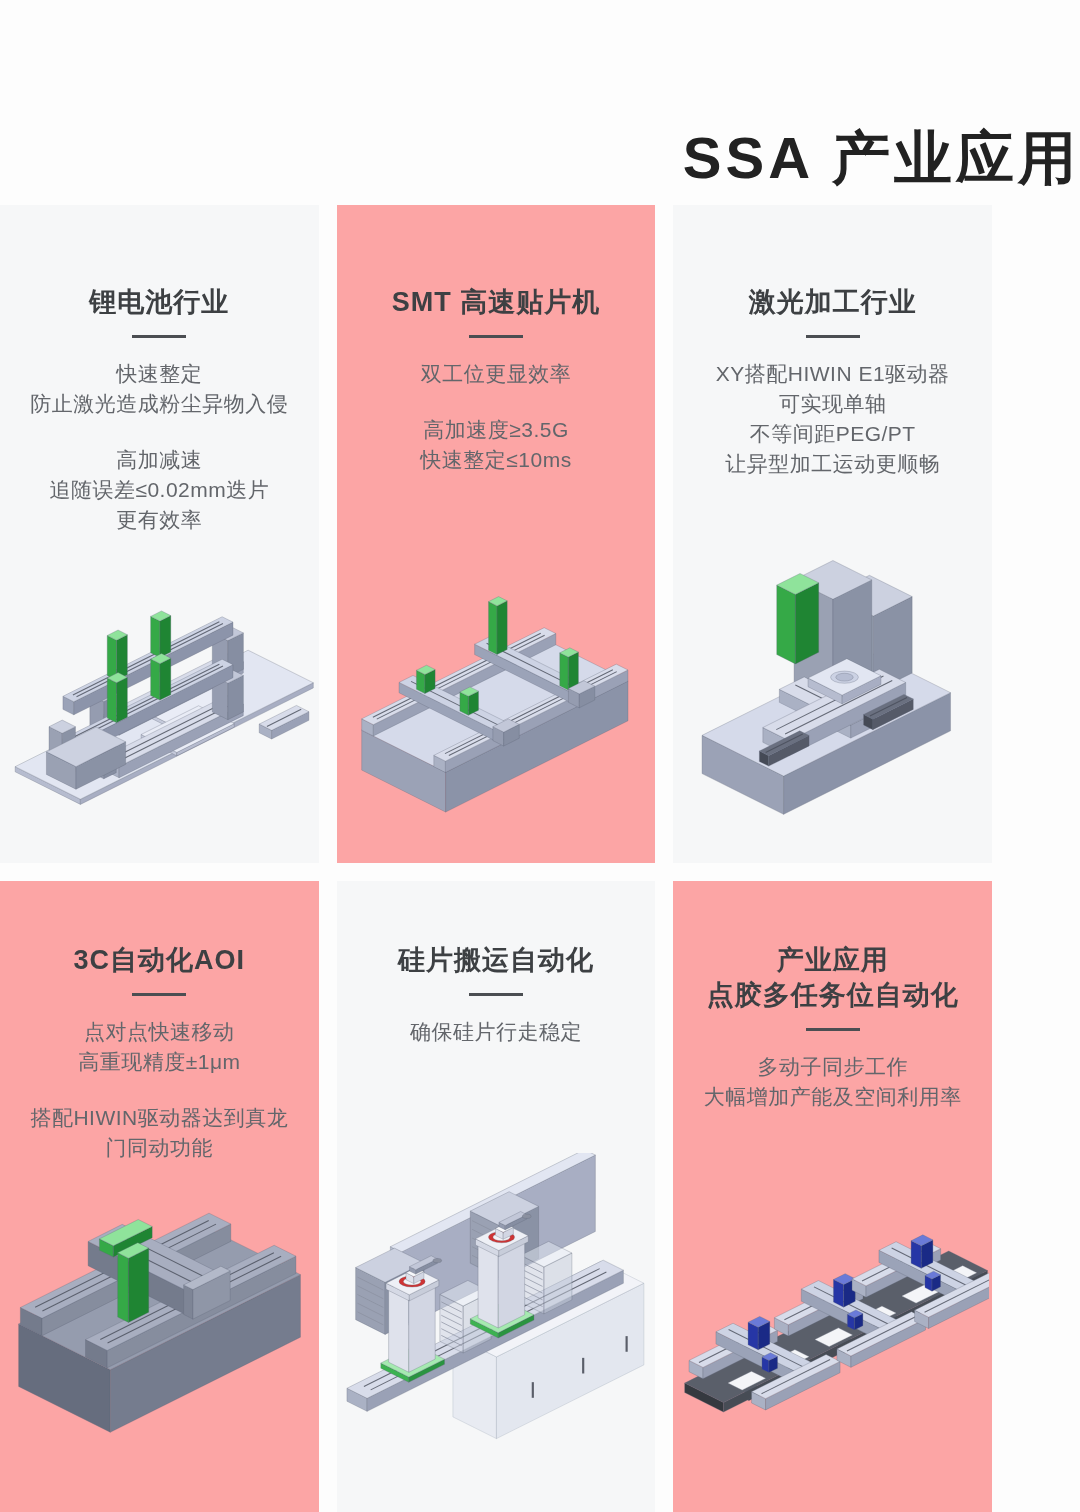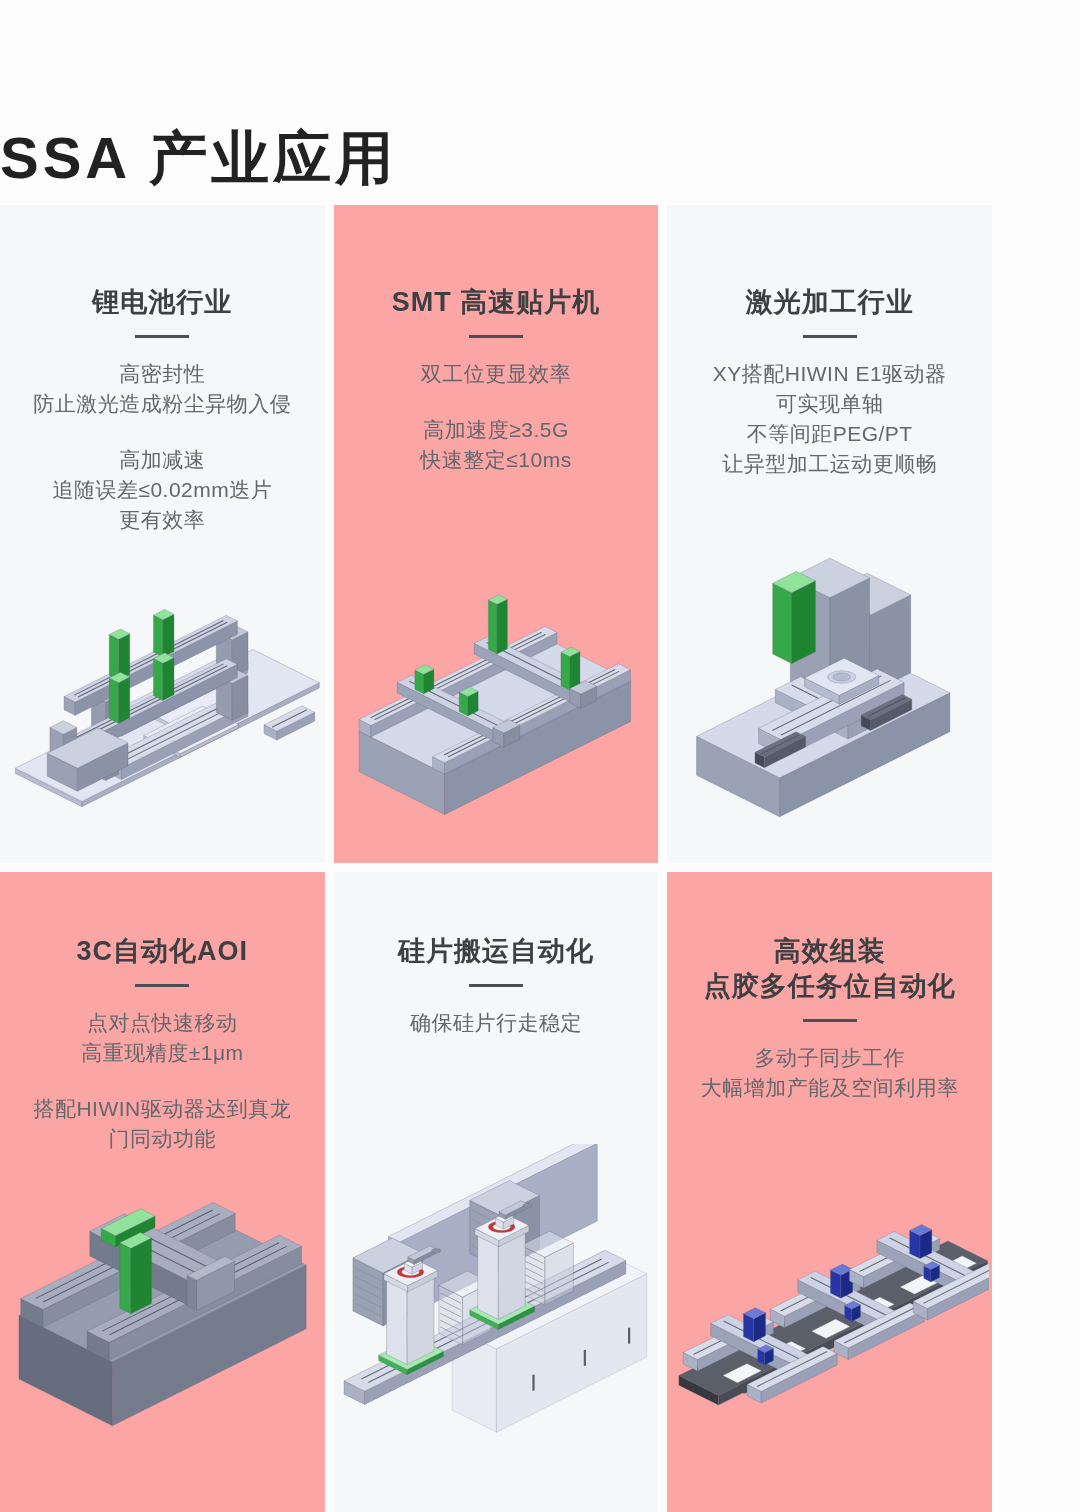--- a/index.html
+++ b/index.html
@@ -2,30 +2,30 @@
 <html><head>
 <meta charset="utf-8">
 <style>
   html,body{margin:0;padding:0;}
   body{
     width:1080px;height:1512px;background:#fdfdfd;overflow:hidden;
     font-family:"Liberation Sans","DejaVu Sans",sans-serif;
   }
   .page{position:relative;width:1080px;height:1512px;background:#fdfdfd;}
   header{
-    height:205px;display:flex;justify-content:flex-start;align-items:flex-end;
+    height:205px;display:flex;justify-content:flex-end;align-items:flex-end;
     box-sizing:border-box;padding-bottom:18px;background:#fdfdfd;
   }
   h1{
     margin:0;font-size:58px;font-weight:700;color:#222;letter-spacing:4px;line-height:1;
   }
   .grid{
     position:absolute;top:205px;left:0;width:992px;bottom:0;
     display:grid;grid-template-columns:1fr 1fr 1fr;grid-template-rows:658px 1fr;
-    gap:9px;background:#fdfdfd;
+    gap:18px;background:#fdfdfd;
   }
   .panel{position:relative;box-sizing:border-box;overflow:hidden;}
   .panel.light{background:#f6f7f8;}
   .panel.dark{background:#fca5a5;}
   .row1{padding-top:80px;}
   .row2{padding-top:62px;}
   .panel h2{
     margin:0;font-size:27px;font-weight:700;color:#3d4043;
     text-align:center;line-height:35px;letter-spacing:1px;
   }
@@ -46,21 +46,21 @@
   <header>
     <h1>SSA 产业应用</h1>
   </header>
 
   <div class="grid">
 
     <section class="panel light row1">
       <h2>锂电池行业</h2>
       <div class="divider"></div>
       <div class="lines">
-        <div class="line">高密封性</div>
+        <div class="line">快速整定</div>
         <div class="line">防止激光造成粉尘异物入侵</div>
         <div class="spacer"></div>
         <div class="line">高加减速</div>
         <div class="line">追随误差≤0.02mm迭片</div>
         <div class="line">更有效率</div>
       </div>
       <div class="machine machine-r1">
         <svg id="m1" viewBox="0 0 360 300" preserveAspectRatio="xMidYMid meet">
             <polygon points="14.0,250.0 89.1,287.5 89.1,281.5 14.0,244.0" fill="#b6bccf" fill-opacity="1" stroke="#5d6374" stroke-width="0.6" stroke-opacity="0.55" stroke-linejoin="round"></polygon>
             <polygon points="89.1,287.5 357.3,153.4 357.3,147.4 89.1,281.5" fill="#a8aec3" fill-opacity="1" stroke="#5d6374" stroke-width="0.6" stroke-opacity="0.55" stroke-linejoin="round"></polygon>
@@ -365,21 +365,21 @@
             <polygon points="179.0,73.0 190.6,67.2 199.6,71.7 187.9,77.5" fill="#f7f8fb" fill-opacity="1" stroke="#5d6374" stroke-width="0.6" stroke-opacity="0.55" stroke-linejoin="round"></polygon>
             <polygon points="183.0,71.0 190.2,74.6 190.2,69.6 183.0,66.0" fill="#959cb0" fill-opacity="1" stroke="#5d6374" stroke-width="0.6" stroke-opacity="0.55" stroke-linejoin="round"></polygon>
             <polygon points="190.2,74.6 215.2,62.1 215.2,57.1 190.2,69.6" fill="#868ea2" fill-opacity="1" stroke="#5d6374" stroke-width="0.6" stroke-opacity="0.55" stroke-linejoin="round"></polygon>
             <polygon points="183.0,66.0 208.0,53.5 215.2,57.1 190.2,69.6" fill="#c2c7d8" fill-opacity="1" stroke="#5d6374" stroke-width="0.6" stroke-opacity="0.55" stroke-linejoin="round"></polygon>
             <ellipse cx="215" cy="59" rx="5" ry="2.5" fill="#8a90a0" stroke="#5d6374" stroke-width="0.6" stroke-opacity="0.55"></ellipse>
           </svg>
       </div>
     </section>
 
     <section class="panel dark row2">
-      <h2>高效组装</h2>
+      <h2>产业应用</h2>
       <h2>点胶多任务位自动化</h2>
       <div class="divider"></div>
       <div class="lines">
         <div class="line">多动子同步工作</div>
         <div class="line">大幅增加产能及空间利用率</div>
       </div>
       <div class="machine machine-r2">
         <svg id="m6" viewBox="0 0 360 300" preserveAspectRatio="xMidYMid meet">
             <polygon points="79.5,259.0 84.0,261.2 84.0,252.2 79.5,250.0" fill="#2e3138" fill-opacity="1" stroke="#5d6374" stroke-width="0.6" stroke-opacity="0.55" stroke-linejoin="round"></polygon>
             <polygon points="84.0,261.2 96.5,255.0 96.5,246.0 84.0,252.2" fill="#3a3e46" fill-opacity="1" stroke="#5d6374" stroke-width="0.6" stroke-opacity="0.55" stroke-linejoin="round"></polygon>

